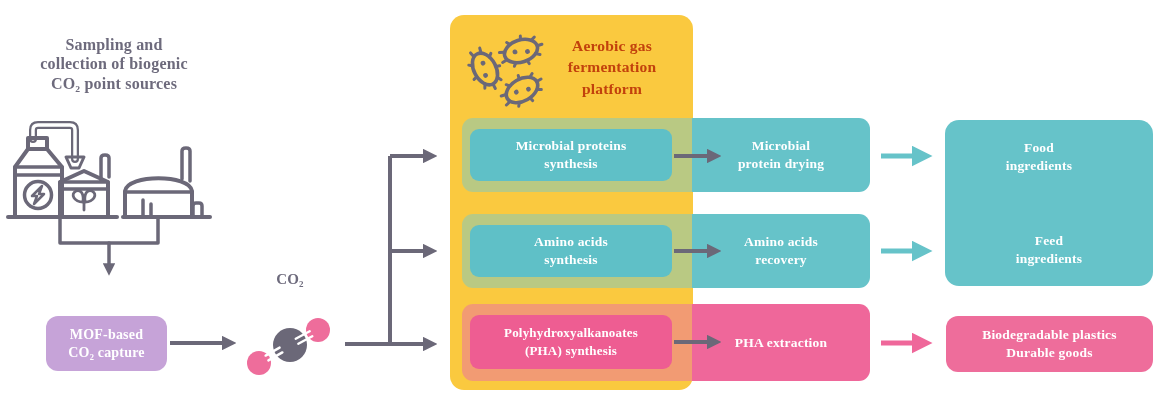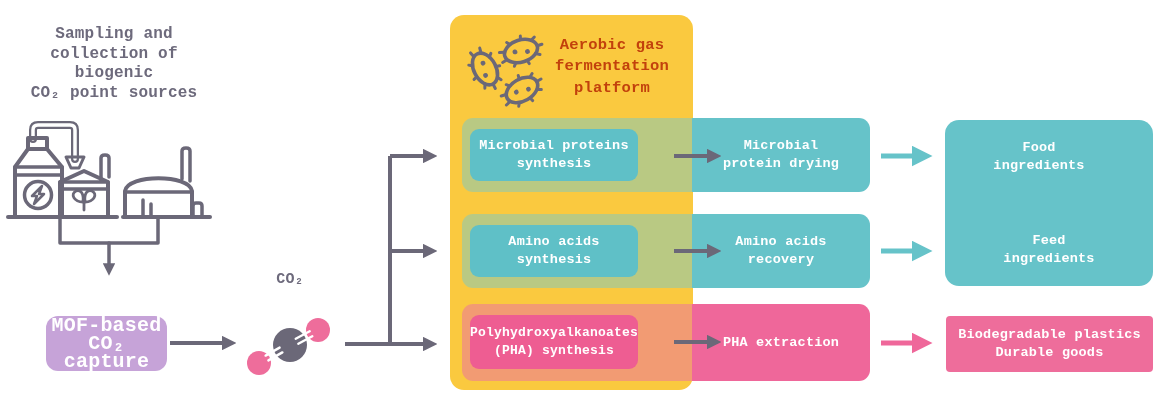--- a/index.html
+++ b/index.html
@@ -1,66 +1,66 @@
 <!DOCTYPE html>
 <html><head>
 <meta charset="utf-8">
 <style>
   html,body{margin:0;padding:0;background:#ffffff;}
   #canvas{
     position:relative;width:1161px;height:412px;background:#ffffff;overflow:hidden;
-    font-family:Liberation Mono, monospace;
+    font-family:Liberation Serif, serif;
     -webkit-font-smoothing:antialiased;
   }
   .abs{position:absolute;}
   .txt{
     display:flex;align-items:center;justify-content:center;
     text-align:center;white-space:pre-line;font-weight:bold;letter-spacing:.2px;
   }
   .gray-txt{color:#6d6a7c;}
   .white-txt{color:#ffffff;}
 
   
   #source-title{left:12px;top:33px;width:204px;height:62px;font-size:16px;line-height:19.5px;}
   #factory-icon{left:5px;top:105px;width:215px;height:175px;}
   #co2-separation-label{left:28px;top:284px;width:162px;height:22px;font-size:16px;}
   #mof-capture-box{
     left:46px;top:316px;width:121px;height:55px;border-radius:12px;background:#c6a3d8;
-    font-size:20px;line-height:18px;
+    font-size:14px;line-height:18px;
   }
   #co2-label{left:250px;top:269px;width:80px;height:20px;font-size:15px;}
   #co2-molecule{left:245px;top:318px;width:100px;height:62px;}
 
   
   #platform-panel{left:450px;top:15px;width:243px;height:375px;border-radius:14px;background:#fac93f;}
   #microbes-icon{left:460px;top:27px;width:92px;height:86px;}
   #platform-title{left:537px;top:34px;width:150px;height:66px;font-size:15.5px;line-height:21.5px;color:#c2410c;}
 
   
   .row-rect{left:462px;width:408px;border-radius:11px;}
   #row-rect-1{top:118px;height:74px;background:linear-gradient(to right,#b9c983 0,#b9c983 230px,#66c3c9 230px);}
   #row-rect-2{top:214px;height:74px;background:linear-gradient(to right,#b9c983 0,#b9c983 230px,#66c3c9 230px);}
   #row-rect-3{top:304px;height:77px;background:linear-gradient(to right,#f29b73 0,#f29b73 230px,#ef679a 230px);}
 
-  .synth-box{left:470px;width:168px;border-radius:9px;font-size:13.5px;line-height:18px;}
+  .synth-box{left:470px;width:202px;border-radius:9px;font-size:13.5px;line-height:18px;}
   #synthesis-box-1{top:129px;height:52px;background:#5fc0c7;}
   #synthesis-box-2{top:225px;height:52px;background:#5fc0c7;}
   #synthesis-box-3{top:315px;height:54px;background:#ee5d92;font-size:13px;}
 
   .process-label{left:692px;width:178px;font-size:13.5px;line-height:18px;border-radius:21px;}
   #process-label-1{top:118px;height:74px;}
   #process-label-2{top:214px;height:74px;}
   #process-label-3{top:304px;height:77px;}
 
   
   #outputs-food-feed-box{left:945px;top:120px;width:208px;height:166px;border-radius:14px;background:#66c3c9;}
   #output-food-label{left:945px;top:120px;width:188px;height:74px;font-size:13.5px;line-height:18px;}
   #output-feed-label{left:945px;top:213px;width:208px;height:74px;font-size:13.5px;line-height:18px;}
   #outputs-plastics-box{
-    left:946px;top:316px;width:207px;height:56px;border-radius:4px;background:#ee6d9b;
+    left:946px;top:316px;width:207px;height:56px;border-radius:12px;background:#ee6d9b;
     font-size:13.5px;line-height:18px;
   }
 
   #arrow-overlay{left:0;top:0;width:1161px;height:412px;pointer-events:none;}
 </style>
 </head>
 <body>
 
 <div id="canvas">
 

